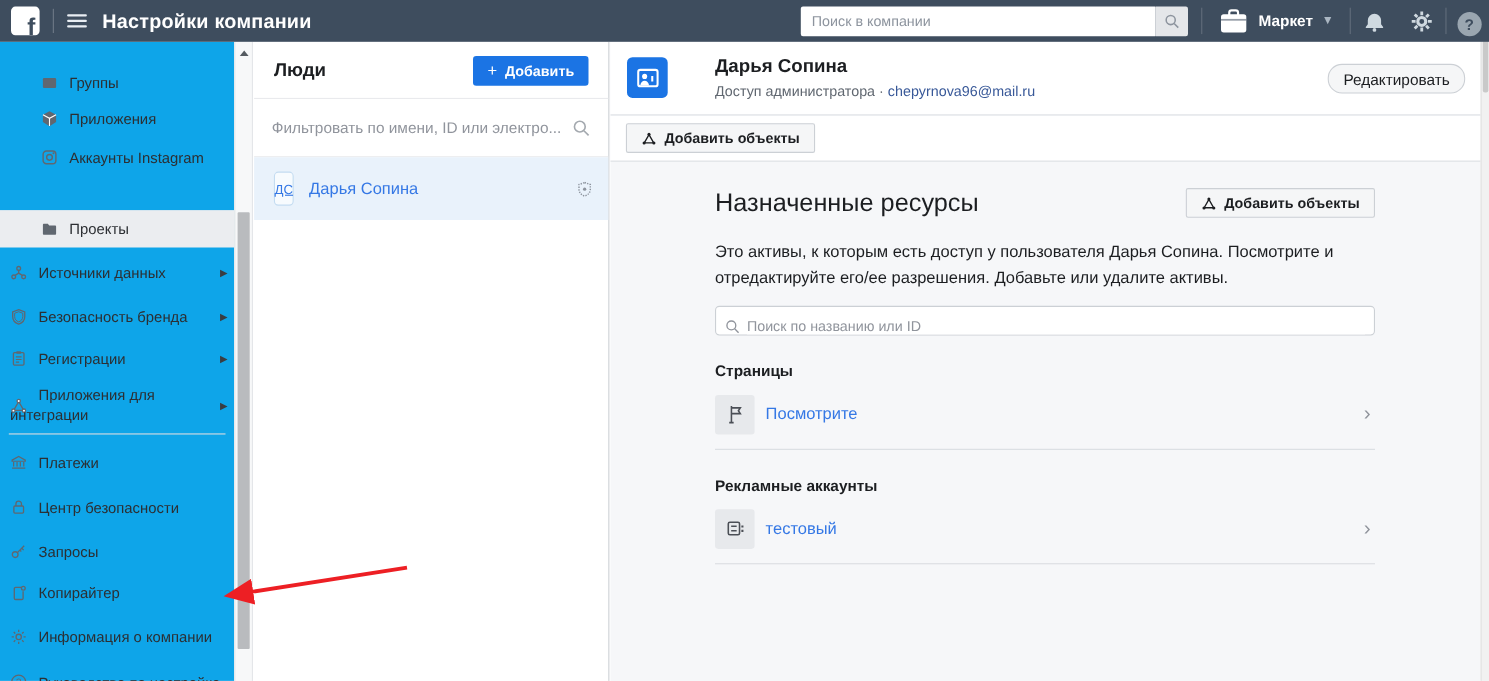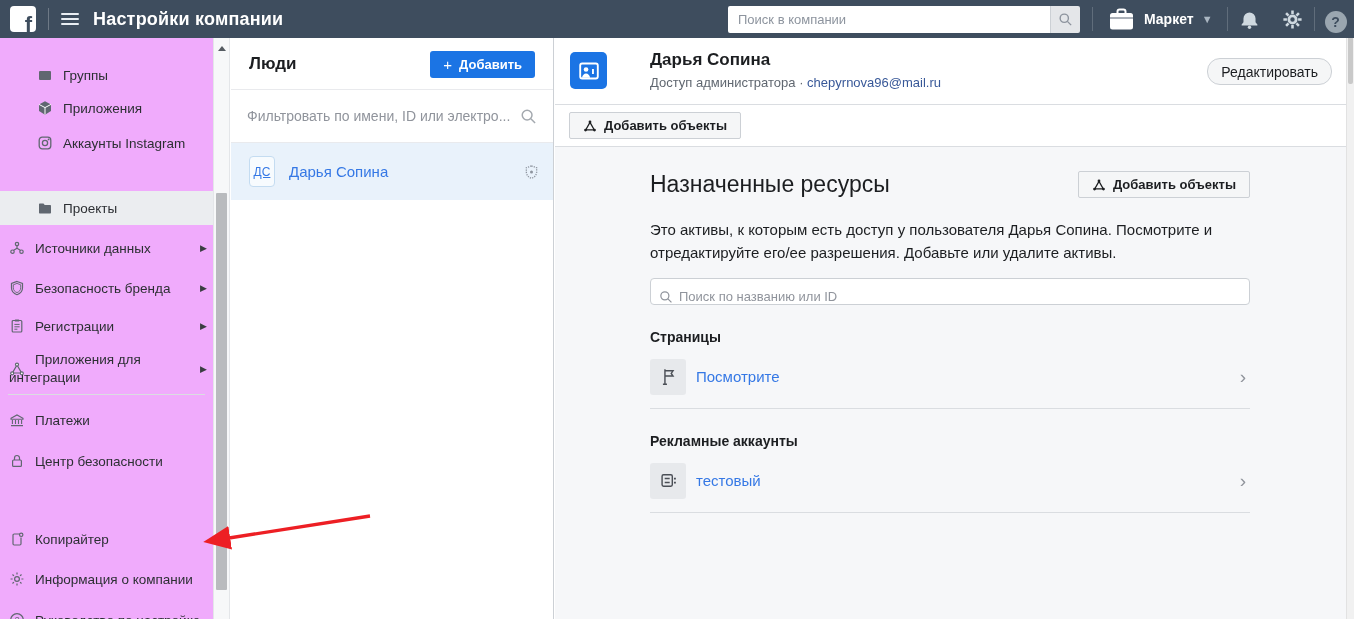--- a/index.html
+++ b/index.html
@@ -21,21 +21,21 @@
   .tb-search .seg { width:30px; background:#e4e6e9; border-left:1px solid #ccd0d5; border-radius:0 2px 2px 0; display:flex; align-items:center; justify-content:center; cursor:pointer; }
   .tb-right { position:absolute; left:1092px; top:0; height:38px; display:flex; align-items:center; }
   .vsep { width:1px; height:24px; background:rgba(255,255,255,.18); }
   .biz-switch { display:flex; align-items:center; gap:8px; padding:0 14px; cursor:pointer; }
   .biz-name { color:#fff; font-size:14px; font-weight:bold; }
   .caret { color:#aab6c2; font-size:11px; }
   .tb-icon { padding:0 11px; cursor:pointer; display:flex; align-items:center; }
   .help-circle { width:22px; height:22px; border-radius:50%; background:#9aa6b0; color:#3e4d5e; font-weight:bold; font-size:14px; display:flex; align-items:center; justify-content:center; margin:6px 10px 0 10px; cursor:pointer; }
 
   
-  .sidebar { position:absolute; left:0; top:38px; width:213px; bottom:0; background:#f0abfc; }
+  .sidebar { position:absolute; left:0; top:38px; width:213px; bottom:0; background:#0ea5e9; }
   .nav-item { position:absolute; left:0; width:213px; height:34px; display:flex; align-items:center; padding-left:8px; cursor:pointer; color:#2c2f33; font-size:13.5px; }
   .nav-item.sub { padding-left:36px; }
   .nav-item.active { background:#ebedf0; }
   .nav-item .nicon { width:18px; height:18px; flex:none; margin-right:9px; display:flex; align-items:center; justify-content:center; }
   .nav-item .chev { position:absolute; right:6px; font-size:9px; color:#3a3d41; }
   .nav-item.wrap2 { height:46px; align-items:center; }
   .nav-item.wrap2 .lbl { line-height:1.35; margin-left:-26px; text-indent:26px; }
   .nav-divider { position:absolute; left:8px; right:8px; top:356px; height:1px; background:#dadde1; }
   .side-scrollbar { position:absolute; left:213px; top:38px; width:17px; bottom:0; background:#f7f8f9; border-left:1px solid #e4e6e9; border-right:1px solid #e4e6e9; }
   .side-scrollbar .up { position:absolute; left:4px; top:8px; width:0; height:0; border-left:4px solid transparent; border-right:4px solid transparent; border-bottom:5px solid #555b61; }
@@ -44,21 +44,21 @@
   
   .midcol { position:absolute; left:231px; top:38px; width:323px; bottom:0; background:#fff; border-right:1px solid #ccd0d5; }
   .mid-header { height:52px; border-bottom:1px solid #e9eaed; display:flex; align-items:center; padding:0 18px; position:relative; }
   .mid-title { font-size:17px; font-weight:bold; color:#1c1e21; }
   .btn-blue { position:absolute; right:18px; top:13px; height:27px; background:#1b74e4; color:#fff; border:none; border-radius:3px; font-size:13px; font-weight:bold; padding:0 13px; display:flex; align-items:center; gap:7px; cursor:pointer; font-family:inherit; }
   .btn-blue .plus { font-size:15px; font-weight:normal; margin-top:-1px; }
   .filter-row { height:53px; border-bottom:1px solid #e9eaed; display:flex; align-items:center; padding:0 16px; gap:6px; }
   .filter-row input { flex:1; border:none; outline:none; font-size:14px; color:#1c1e21; font-family:inherit; min-width:0; }
   .filter-row input::placeholder { color:#90949c; }
   .person-row { height:57px; background:#e9f2fb; display:flex; align-items:center; padding:0 14px 0 18px; cursor:pointer; }
-  .initials-avatar { width:26px; height:31px; background:#f7fbfe; border:1px solid #c4dcf1; border-radius:4px; color:#3578e5; font-size:12px; display:flex; align-items:center; justify-content:center; text-decoration:underline; flex:none; }
+  .initials-avatar { width:18px; height:31px; background:#f7fbfe; border:1px solid #c4dcf1; border-radius:4px; color:#3578e5; font-size:12px; display:flex; align-items:center; justify-content:center; text-decoration:underline; flex:none; }
   .person-name { margin-left:14px; color:#3578e5; font-size:15px; flex:1; }
 
   
   .detail { position:absolute; left:555px; top:38px; right:8px; bottom:0; background:#f6f7f9; }
   .detail-header { position:relative; height:67px; background:#fff; border-bottom:1px solid #dadde1; }
   .d-avatar { position:absolute; left:15px; top:14px; width:37px; height:37px; background:#1b74e4; border-radius:5px; display:flex; align-items:center; justify-content:center; }
   .d-name { position:absolute; left:95px; top:12px; font-size:17px; font-weight:bold; color:#1c1e21; }
   .d-sub { position:absolute; left:95px; top:37px; font-size:13px; color:#606770; }
   .d-sub a { color:#385898; text-decoration:none; }
   .btn-gray { height:27px; background:#f5f6f7; border:1px solid #ccd0d5; border-radius:2px; color:#1c1e21; font-size:13px; font-weight:600; padding:0 13px; display:inline-flex; align-items:center; gap:7px; cursor:pointer; font-family:inherit; }
@@ -250,20 +250,29 @@
     <div class="nav-item" style="top:406px">
       <span class="nicon">
           <svg width="16" height="16" viewBox="0 0 16 16" fill="none" stroke="#606770" stroke-width="1.2">
             <rect x="3.6" y="7" width="8.8" height="6.4" rx="1"></rect>
             <path d="M5.5 7V5a2.5 2.5 0 0 1 5 0v2"></path>
           </svg>
         </span>
       <span class="lbl">Центр безопасности</span>
     </div>
 
+    <div class="nav-item" style="top:446px">
+      <span class="nicon">
+          <svg width="16" height="16" viewBox="0 0 16 16" fill="none" stroke="#606770" stroke-width="1.2">
+            <circle cx="4.8" cy="11.2" r="2.6"></circle>
+            <path d="M6.8 9.4 13 3.2M10.8 5.4l1.7 1.7M9.1 7.1l1.3 1.3"></path>
+          </svg>
+        </span>
+      <span class="lbl">Запросы</span>
+    </div>
 
     <div class="nav-item" style="top:484px">
       <span class="nicon">
           <svg width="16" height="16" viewBox="0 0 16 16" fill="none" stroke="#606770" stroke-width="1.2">
             <path d="M10.5 3H5.2C4.5 3 4 3.5 4 4.2v8.6c0 .7.5 1.2 1.2 1.2h5.6c.7 0 1.2-.5 1.2-1.2V6.5"></path>
             <circle cx="12.2" cy="3.8" r="1.7"></circle>
           </svg>
         </span>
       <span class="lbl">Копирайтер</span>
     </div>

